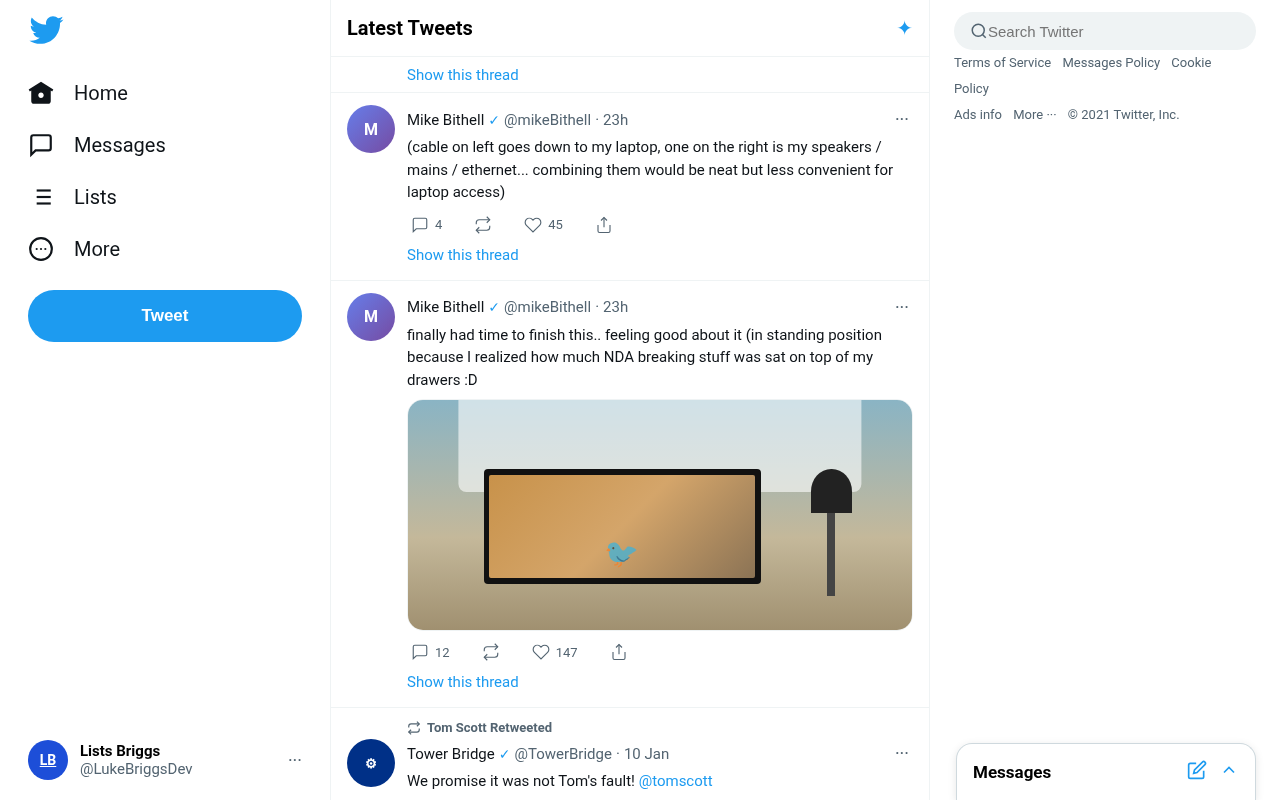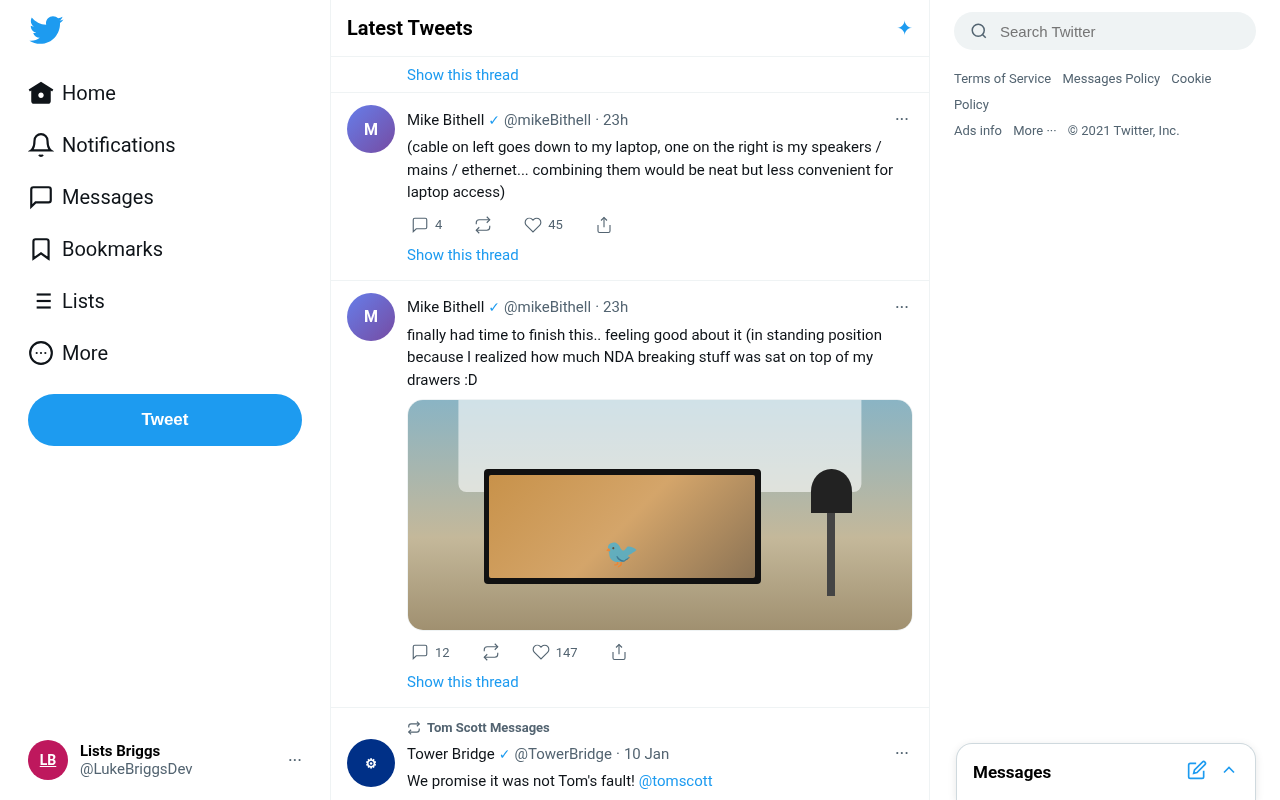--- a/index.html
+++ b/index.html
@@ -15,21 +15,21 @@
       border-right: none;
       position: relative;
     }
     .sidebar-logo {
       padding: 12px 16px;
       margin-bottom: 4px;
     }
     .sidebar-logo svg { width: 36px; height: 36px; fill: #1d9bf0; }
     .sidebar-nav { display: flex; flex-direction: column; gap: 2px; }
     .nav-item {
-      display: flex; align-items: center; gap: 8px;
+      display: flex; align-items: center; gap: 20px;
       padding: 12px 16px; border-radius: 9999px;
       cursor: pointer; font-size: 20px; font-weight: 400; color: #0f1419;
       transition: background 0.15s;
       width: fit-content;
     }
     .nav-icon { width: 26px; height: 26px; display: flex; align-items: center; justify-content: center; }
     .nav-label { font-size: 20px; }
     .tweet-btn {
       background: #1d9bf0; color: #fff; border: none; border-radius: 9999px;
       padding: 16px 32px; font-size: 17px; font-weight: 700; cursor: pointer;
@@ -100,42 +100,42 @@
     .action-item { display: flex; align-items: center; gap: 6px; font-size: 13px; cursor: pointer; padding: 4px; border-radius: 4px; }
     .show-thread { color: #1d9bf0; font-size: 15px; padding: 4px 0; cursor: pointer; margin-top: 4px; }
     .retweet-label { display: flex; align-items: center; gap: 6px; color: #536471; font-size: 13px; font-weight: 700; margin-bottom: 4px; padding-left: 60px; }
 
     
     .right-sidebar {
       width: 350px; min-width: 300px; padding: 12px 24px;
     }
     .search-bar {
       display: flex; align-items: center; background: #eff3f4; border-radius: 9999px;
-      padding: 10px 16px; gap: 12px; margin-bottom: 16px;
+      padding: 10px 16px; 
     }
     .search-input { border: none; background: transparent; font-size: 15px; flex: 1; outline: none; color: #0f1419; }
     .footer-links { font-size: 13px; color: #536471; line-height: 2; }
     .footer-links a { color: #536471; text-decoration: none; margin-right: 8px; }
 
     
     .messages-panel {
       position: fixed; bottom: 0; right: 24px;
       background: #fff; border: 1px solid #cfd9de; border-bottom: none;
       border-radius: 16px 16px 0 0; width: 300px; padding: 16px;
       display: flex; align-items: center; justify-content: space-between;
       box-shadow: 0 2px 8px rgba(0,0,0,0.1);
     }
     .messages-title { font-size: 17px; font-weight: 700; }
     .messages-actions { display: flex; gap: 12px; color: #1d9bf0; font-size: 18px; }
     .messages-action { cursor: pointer; }
 
     
     .avatar-mike { background: linear-gradient(135deg, #667eea, #764ba2); }
     .avatar-tower { background: #003087; }
-    .avatar-luke { background: #be185d; text-decoration: underline; }
+    .avatar-luke { background: #1d4ed8; text-decoration: underline; }
   </style>
 </head>
 <body>
 
 <div class="sidebar">
   <div class="sidebar-logo">
     <svg viewBox="0 0 24 24">
       <path d="M23.643 4.937c-.835.37-1.732.62-2.675.733.962-.576 1.7-1.49 2.048-2.578-.9.534-1.897.922-2.958 1.13-.85-.904-2.06-1.47-3.4-1.47-2.572 0-4.658 2.086-4.658 4.66 0 .364.042.718.12 1.06-3.873-.195-7.304-2.05-9.602-4.868-.4.69-.63 1.49-.63 2.342 0 1.616.823 3.043 2.072 3.878-.764-.025-1.482-.234-2.11-.583v.06c0 2.257 1.605 4.14 3.737 4.568-.392.106-.803.162-1.227.162-.3 0-.593-.028-.877-.082.593 1.85 2.313 3.198 4.352 3.234-1.595 1.25-3.604 1.995-5.786 1.995-.376 0-.747-.022-1.112-.065 2.062 1.323 4.51 2.093 7.14 2.093 8.57 0 13.255-7.098 13.255-13.254 0-.2-.005-.402-.014-.602.91-.658 1.7-1.477 2.323-2.41z"></path>
     </svg>
   </div>
@@ -144,47 +144,30 @@
 
     <div class="nav-item">
       <span class="nav-icon">
         <svg width="26" height="26" viewBox="0 0 24 24" fill="currentColor">
           <path d="M12 1.696L.622 8.807l1.06 1.696L3 9.679V19.5C3 20.881 4.119 22 5.5 22h13c1.381 0 2.5-1.119 2.5-2.5V9.679l1.318.824 1.06-1.696L12 1.696zM12 16.5c-1.381 0-2.5-1.119-2.5-2.5s1.119-2.5 2.5-2.5 2.5 1.119 2.5 2.5-1.119 2.5-2.5 2.5z"></path>
         </svg>
       </span>
       <span class="nav-label">Home</span>
     </div>
 
-    <div class="nav-item">
-      <span class="nav-icon">
-        <svg width="26" height="26" viewBox="0 0 24 24" fill="none" stroke="currentColor" stroke-width="2">
-          <path d="M18 8A6 6 0 0 0 6 8c0 7-3 9-3 9h18s-3-2-3-9"></path>
-          <path d="M13.73 21a2 2 0 0 1-3.46 0"></path>
-        </svg>
-      </span>
-      <span class="nav-label">Notifications</span>
-    </div>
 
     <div class="nav-item">
       <span class="nav-icon">
         <svg width="26" height="26" viewBox="0 0 24 24" fill="none" stroke="currentColor" stroke-width="2">
           <path d="M21 15a2 2 0 0 1-2 2H7l-4 4V5a2 2 0 0 1 2-2h14a2 2 0 0 1 2 2z"></path>
         </svg>
       </span>
       <span class="nav-label">Messages</span>
     </div>
 
-    <div class="nav-item">
-      <span class="nav-icon">
-        <svg width="26" height="26" viewBox="0 0 24 24" fill="none" stroke="currentColor" stroke-width="2">
-          <path d="M19 21l-7-5-7 5V5a2 2 0 0 1 2-2h10a2 2 0 0 1 2 2z"></path>
-        </svg>
-      </span>
-      <span class="nav-label">Bookmarks</span>
-    </div>
 
     <div class="nav-item">
       <span class="nav-icon">
         <svg width="26" height="26" viewBox="0 0 24 24" fill="none" stroke="currentColor" stroke-width="2">
           <line x1="8" y1="6" x2="21" y2="6"></line>
             <line x1="8" y1="12" x2="21" y2="12"></line>
             <line x1="8" y1="18" x2="21" y2="18"></line>
           <line x1="3" y1="6" x2="3.01" y2="6"></line>
             <line x1="3" y1="12" x2="3.01" y2="12"></line>
             <line x1="3" y1="18" x2="3.01" y2="18"></line>
@@ -344,21 +327,21 @@
   </div>
 
   <div class="tweet-item">
     <div class="retweet-label">
       <svg width="14" height="14" viewBox="0 0 24 24" fill="none" stroke="currentColor" stroke-width="2">
           <polyline points="17 1 21 5 17 9"></polyline>
           <path d="M3 11V9a4 4 0 0 1 4-4h14"></path>
           <polyline points="7 23 3 19 7 15"></polyline>
           <path d="M21 13v2a4 4 0 0 1-4 4H3"></path>
         </svg>
-      <span>Tom Scott Messages</span>
+      <span>Tom Scott Retweeted</span>
     </div>
     <div class="tweet-header">
       <div class="tweet-avatar avatar-tower" style="background:#003087; display:flex; align-items:center; justify-content:center; color:#fff; font-weight:700; font-size:13px; border-radius:50%;">⚙</div>
       <div class="tweet-content">
         <div class="tweet-meta">
           <span class="tweet-name">Tower Bridge</span>
           <span class="verified-icon">✓</span>
           <span class="tweet-handle">@TowerBridge</span>
           <span class="tweet-dot">·</span>
           <span class="tweet-time">10 Jan</span>

